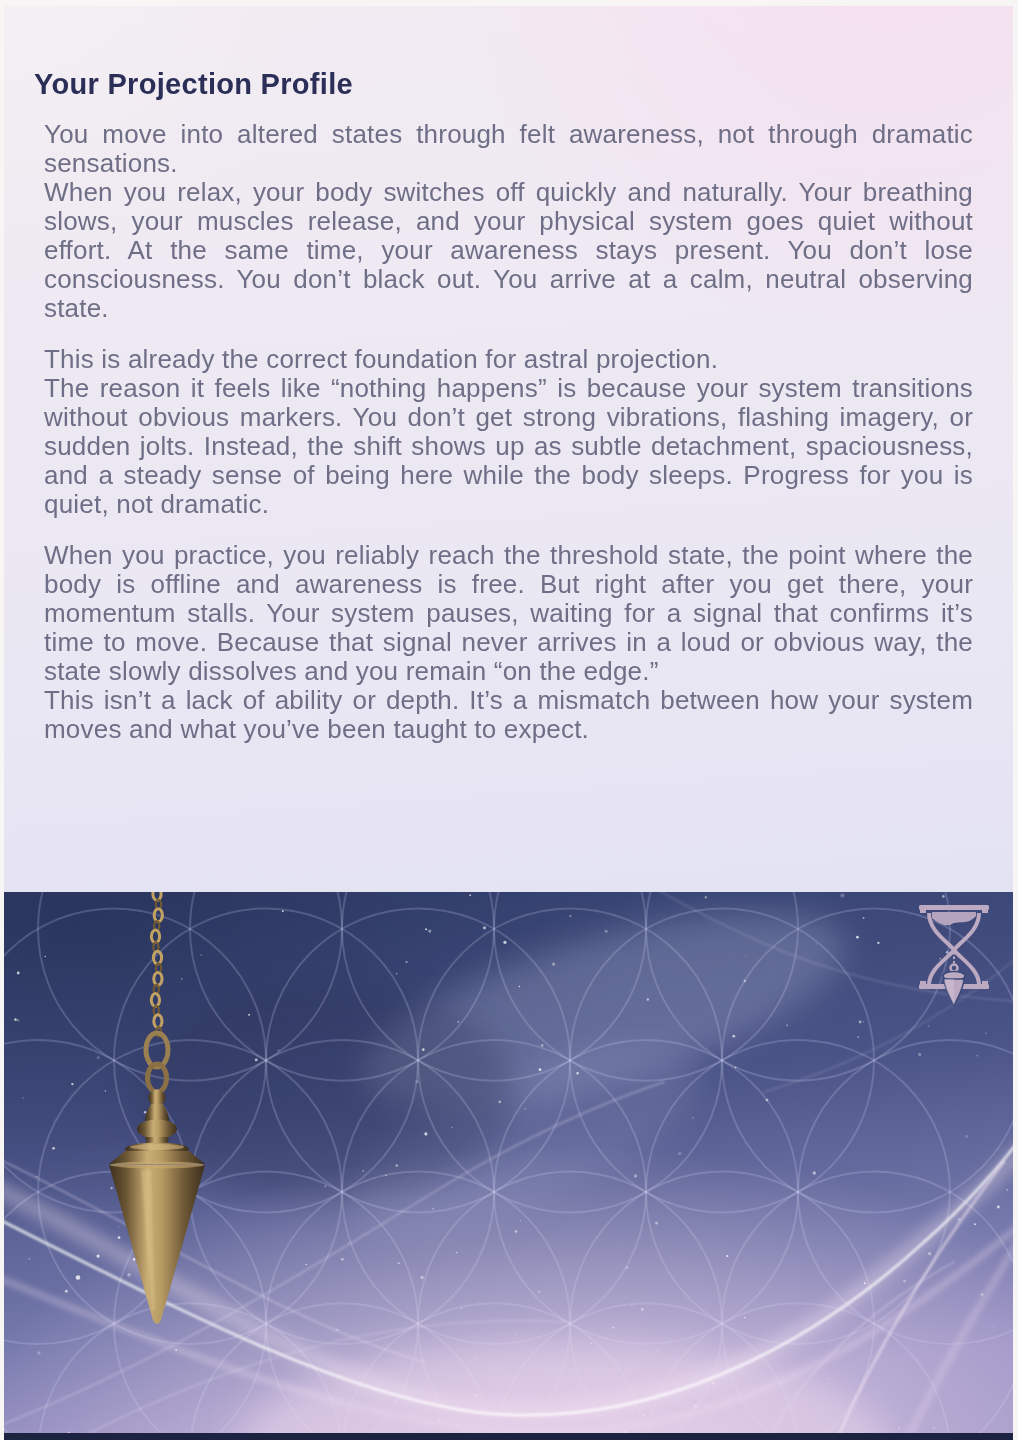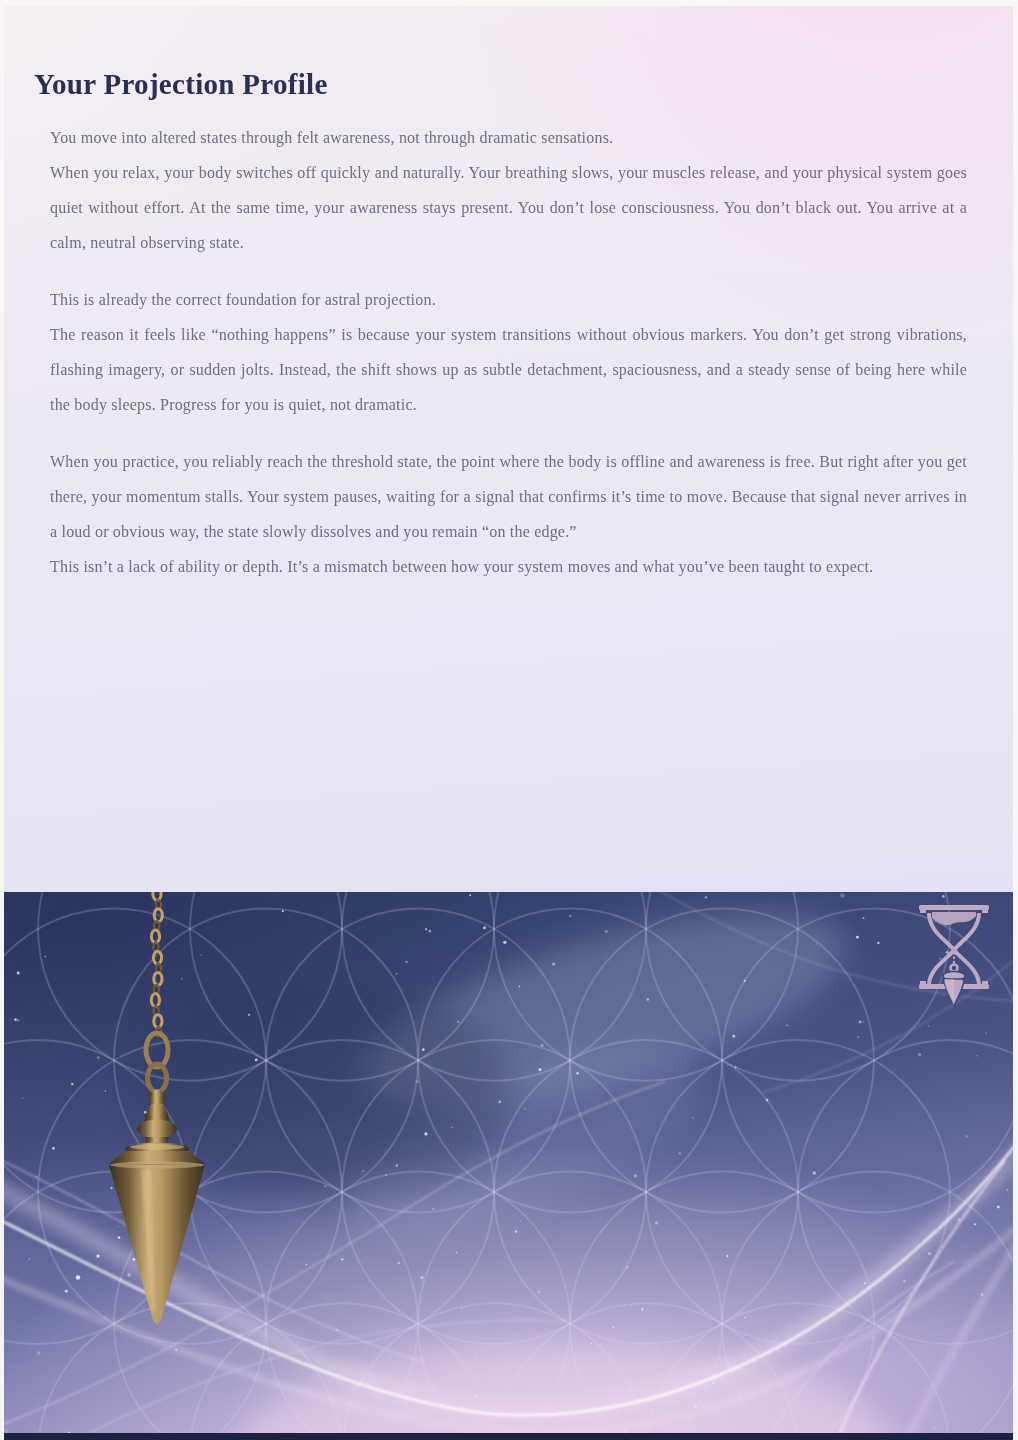--- a/index.html
+++ b/index.html
@@ -12,33 +12,33 @@
   .page{
     position:relative;
     margin:6px 5px 0 4px;
     height:1434px;
     overflow:hidden;
     background:
       radial-gradient(75% 55% at 88% -8%, rgba(247,219,240,.85), rgba(247,219,240,0) 60%),
       radial-gradient(60% 45% at 0% -5%, rgba(243,241,243,.9), rgba(243,241,243,0) 55%),
       linear-gradient(176deg, var(--page-grad-top,#f2ebf2) 0%, #e9e7f3 46%, var(--page-grad-bottom,#d9daf2) 98%);
   }
-  .content{padding:60px 30px 0;font-family:Liberation Serif, serif;}
+  .content{padding:60px 30px 0;}
   h1{
     margin:0 0 18px;
     font-size:29px;
     line-height:36px;
     font-weight:bold;
     letter-spacing:.3px;
     color:var(--title-text,#2b2f57);
   }
   #paragraphs p{
-    margin:0 16px 22px;
-    font-size:16px;
-    line-height:35px;
+    margin:0 10px 22px;
+    font-size:26px;
+    line-height:29px;
     letter-spacing:.2px;
     text-align:justify;
     color:var(--body-text,#6e6e86);
   }
   .hero{position:absolute;left:0;right:0;bottom:0;height:548px;}
   .hero svg{display:block;width:100%;height:100%;}
 </style>
 </head>
 <body>
 

